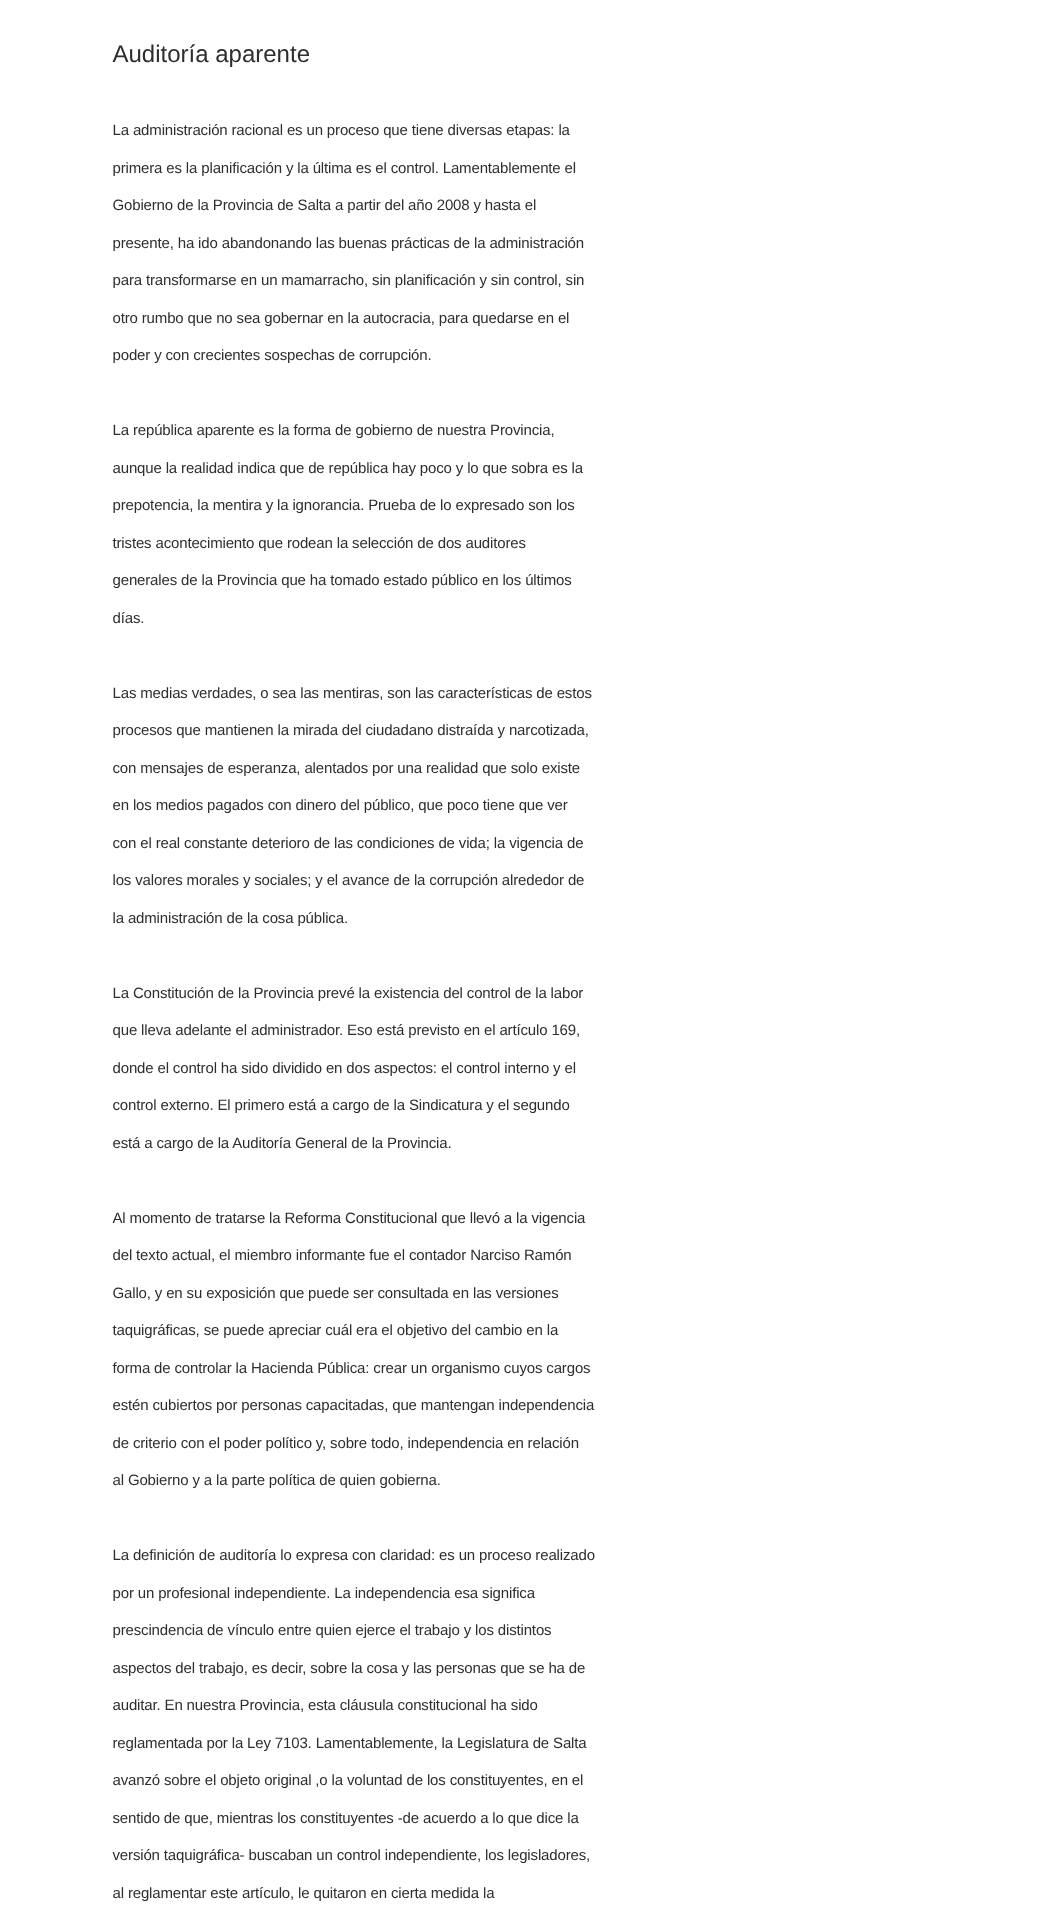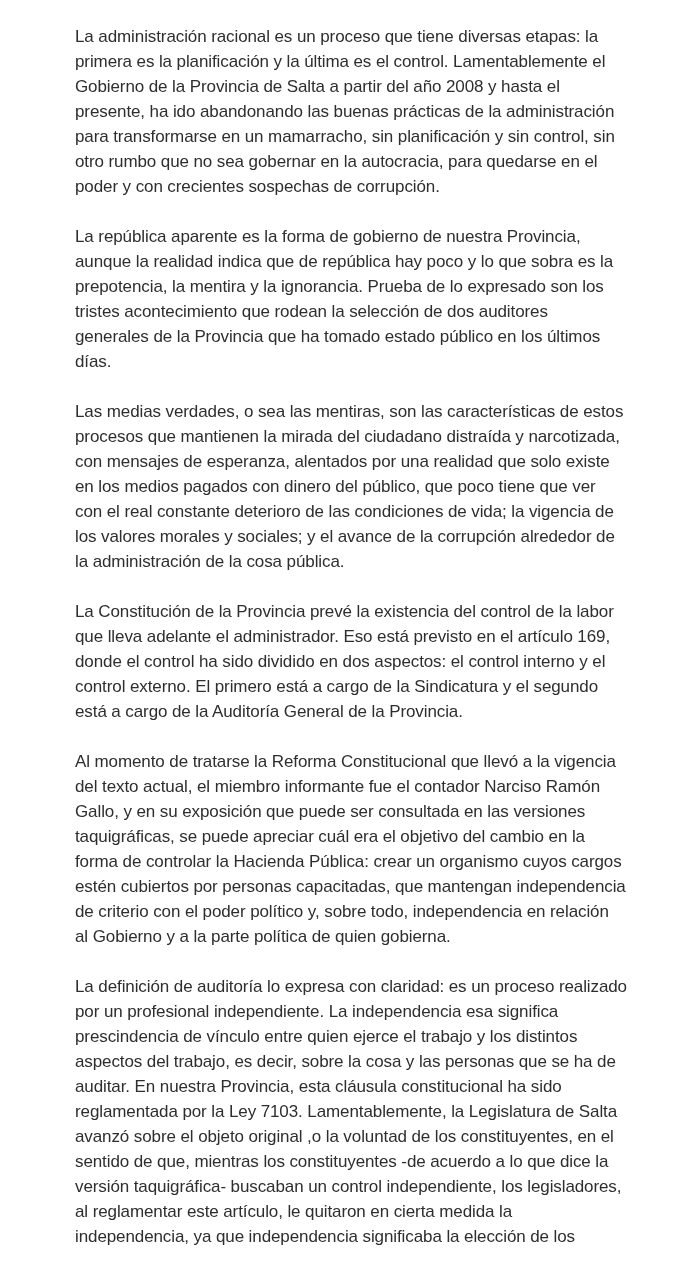--- a/index.html
+++ b/index.html
@@ -21,33 +21,34 @@
   }
   .doc-title {
     font-size: 16px;
     font-weight: 400;
     color: #2e2e2e;
     line-height: 25px;
     margin: 0 0 26px 0;
     white-space: pre;
   }
   .para {
-    font-size: 17px;
+    font-size: 10px;
     font-weight: 400;
     color: #2e2e2e;
     line-height: 25px;
     margin: 0 0 25px 0;
     white-space: pre;
     letter-spacing: -0.1px;
   }
 </style>
 </head>
 <body>
 
 <div class="page">
+  <h1 class="doc-title">Auditoría aparente</h1>
 
   <p class="para">La administración racional es un proceso que tiene diversas etapas: la
 primera es la planificación y la última es el control. Lamentablemente el
 Gobierno de la Provincia de Salta a partir del año 2008 y hasta el
 presente, ha ido abandonando las buenas prácticas de la administración
 para transformarse en un mamarracho, sin planificación y sin control, sin
 otro rumbo que no sea gobernar en la autocracia, para quedarse en el
 poder y con crecientes sospechas de corrupción.</p>
 
   <p class="para">La república aparente es la forma de gobierno de nuestra Provincia,

